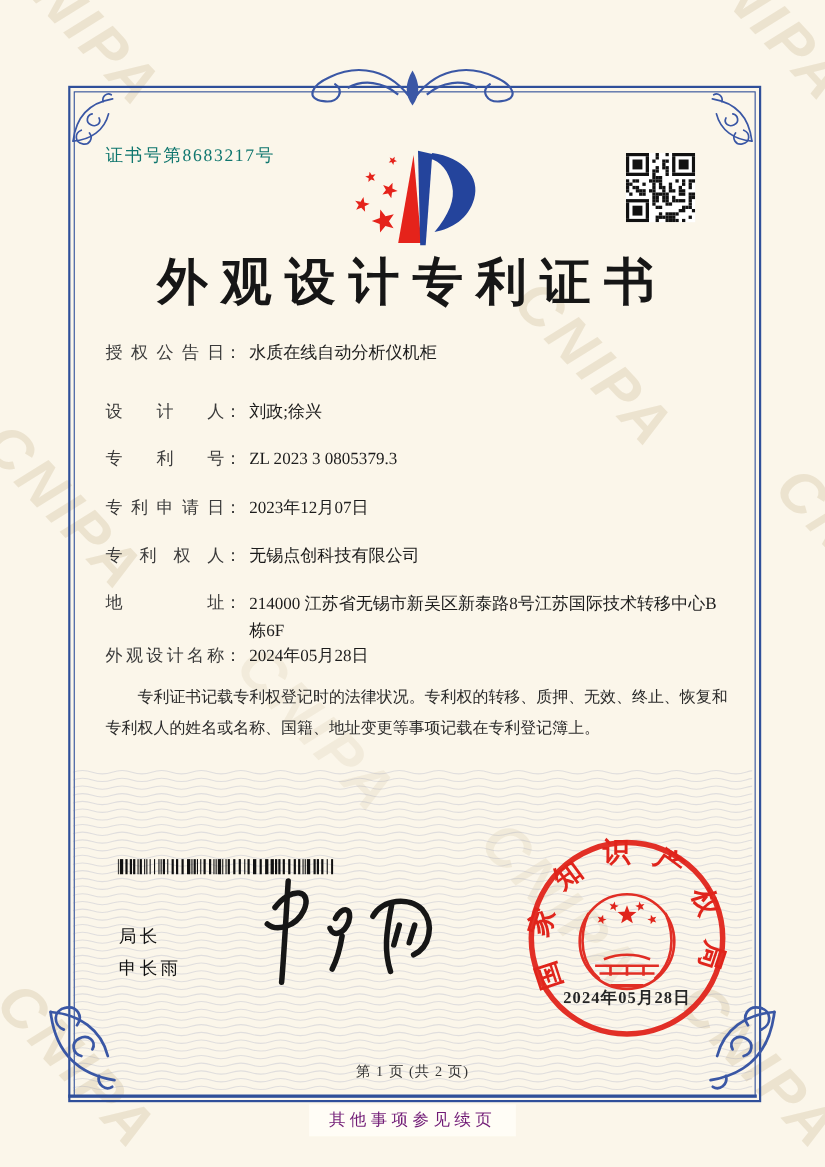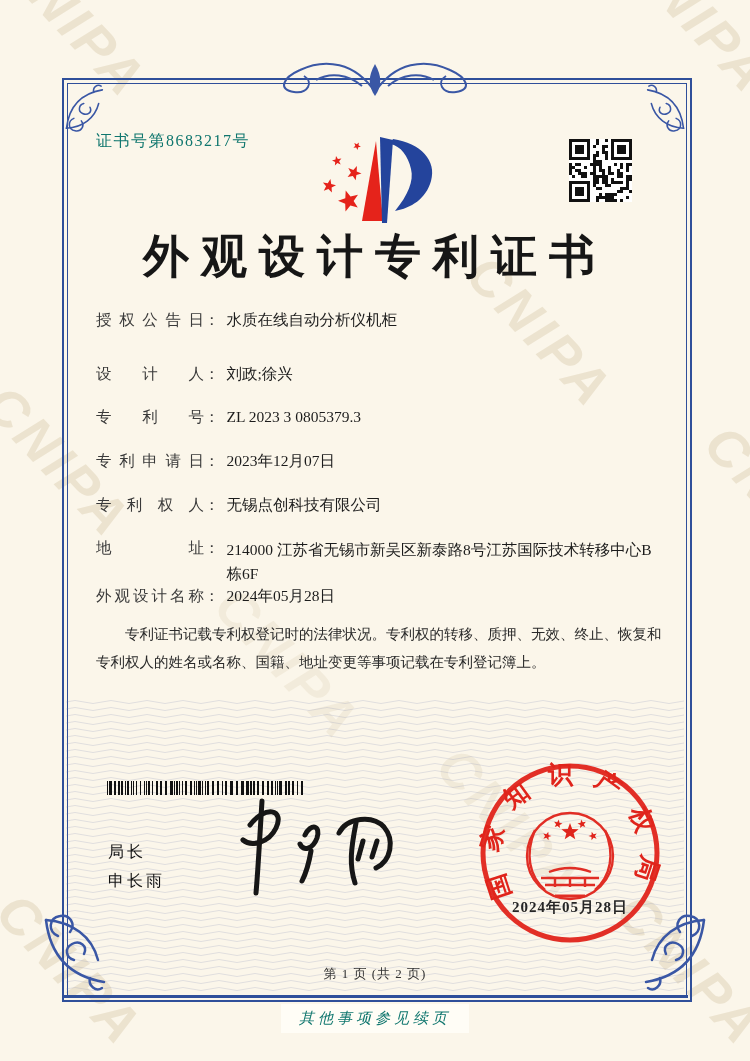--- a/index.html
+++ b/index.html
@@ -40,21 +40,21 @@
   .barcode{position:absolute;left:107px;top:781px;width:196px;height:14px;}
   .sig{position:absolute;left:205px;top:793px;width:215px;height:108px;}
   .director{position:absolute;left:108px;top:838px;font-family:"Liberation Sans","DejaVu Sans",sans-serif;
             font-size:16px;color:#111;letter-spacing:3px;line-height:1.8;}
   .seal{position:absolute;left:475px;top:758px;width:190px;height:190px;}
   .seal-date{position:absolute;left:475px;top:898px;width:190px;text-align:center;
              font-size:15px;letter-spacing:1px;color:#262626;font-weight:600;}
   .page-info{position:absolute;left:0;top:965px;width:100%;text-align:center;
              font-size:13px;color:#333;letter-spacing:1px;}
   .note{position:absolute;left:50%;top:1004px;transform:translateX(-50%);
-        background:#fffdf6;padding:5px 18px;font-size:15px;letter-spacing:4px;color:#0f766e;font-style:italic;}
+        background:#fffdf6;padding:5px 18px;font-size:15px;letter-spacing:4px;color:#701a75;}
 </style>
 </head>
 <body>
 
 <span class="wm" style="left:-18px;top:-10px">CNIPA</span>
 <span class="wm" style="left:606px;top:-14px">CNIPA</span>
 <span class="wm" style="left:448px;top:300px">CNIPA</span>
 <span class="wm" style="left:-34px;top:430px">CNIPA</span>
 <span class="wm" style="left:686px;top:470px">CNIPA</span>
 <span class="wm" style="left:196px;top:632px;opacity:.55">CNIPA</span>

